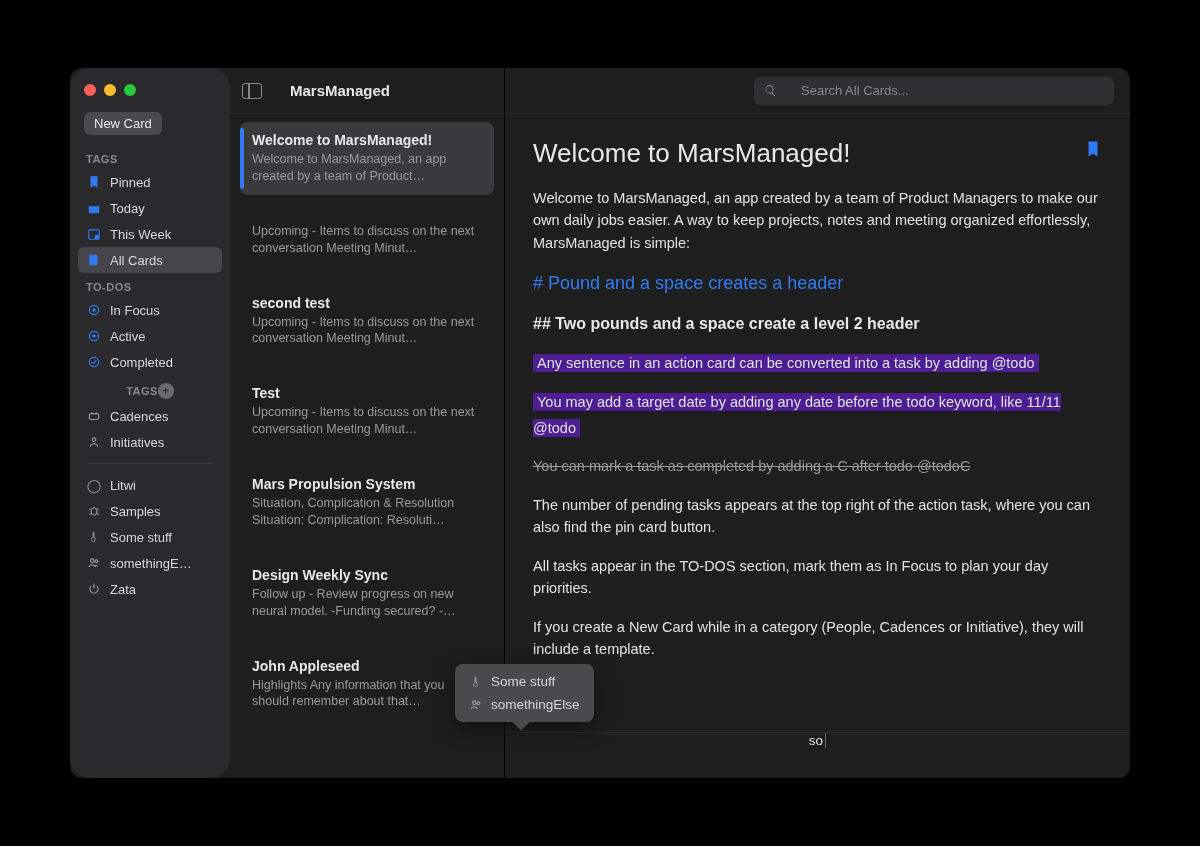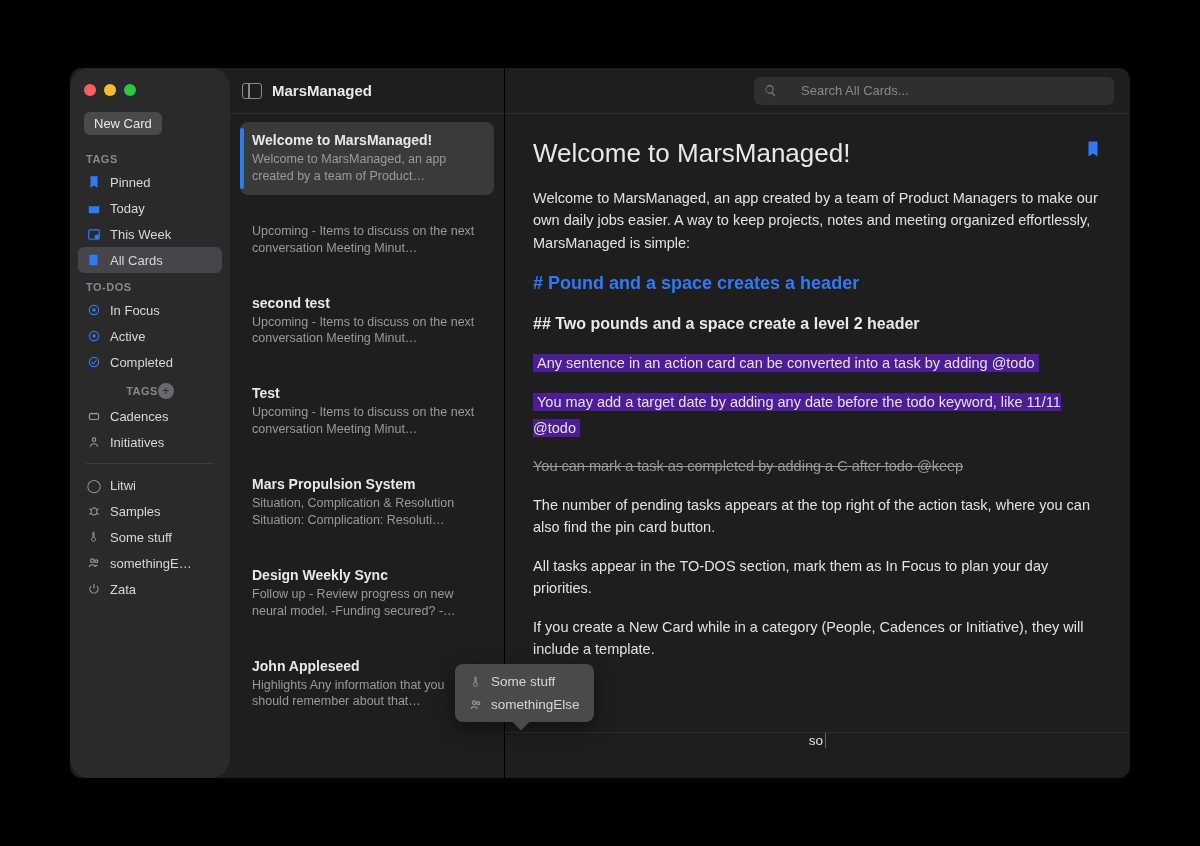--- a/index.html
+++ b/index.html
@@ -11,21 +11,21 @@
 .t-red{background:#ff5f57;} .t-yel{background:#febc2e;} .t-grn{background:#28c840;}
 .newcard { background:#4a4a4c; color:#e8e8e8; padding:4px 10px; border-radius:6px; font-size:13px; font-weight:500; width:fit-content; margin:0 6px 10px; cursor:pointer;}
 .section-label { font-size:11px; font-weight:700; color:#8a8a8d; letter-spacing:0.5px; padding:8px 8px 4px;}
 .nav-item { display:flex; align-items:center; gap:8px; padding:5px 8px; border-radius:6px; cursor:pointer; color:#d8d8da;}
 .nav-item.selected { background:#45454a;}
 .nav-item .icon { width:16px; height:16px; display:flex; align-items:center; justify-content:center; color:#2f7bf5; font-size:13px;}
 .tags-header { display:flex; justify-content:center; align-items:center; padding:8px 8px 4px;}
 .tags-header .plus { width:16px; height:16px; background:#6a6a6e; border-radius:50%; color:#2a2a2c; font-size:12px; display:flex; align-items:center; justify-content:center; cursor:pointer;}
 .divider { height:1px; background:#3c3c3f; margin:8px;}
 .cardlist { width:275px; background:#1e1e1e; border-right:1px solid #000; display:flex; flex-direction:column;}
-.toolbar { height:46px; display:flex; align-items:center; padding:0 12px; gap:10px; border-bottom:1px solid #2d2d2f;}
+.toolbar { height:46px; display:flex; align-items:center; padding:0 12px; gap:28px; border-bottom:1px solid #2d2d2f;}
 .sidebar-toggle { width:20px; height:16px; border:1.5px solid #888; border-radius:3px; position:relative; cursor:pointer;}
 .sidebar-toggle::before { content:''; position:absolute; left:5px; top:0; bottom:0; width:1.5px; background:#888;}
 .app-title { font-size:15px; font-weight:700; color:#e8e8ea;}
 .list-body { flex:1; overflow:hidden; padding:8px 10px;}
 .card-item { padding:10px 12px; border-radius:8px; margin-bottom:18px; cursor:pointer;}
 .card-item.selected { background:#3a3a3d; position:relative;}
 .card-item.selected::before { content:''; position:absolute; left:0; top:6px; bottom:6px; width:4px; background:#2f7bf5; border-radius:3px;}
 .card-title { font-size:14px; font-weight:700; color:#e8e8ea; margin-bottom:3px;}
 .card-preview { font-size:12.5px; color:#9a9a9d; line-height:1.35; max-height:34px; overflow:hidden;}
 .detail { flex:1; background:#1e1e1e; display:flex; flex-direction:column; position:relative;}
@@ -33,21 +33,21 @@
 .search { background:#2f2f32; border-radius:6px; height:28px; width:360px; display:flex; align-items:center; padding:0 10px; gap:24px;}
 .search svg { width:13px; height:13px; fill:#888;}
 .search input { background:none; border:none; outline:none; color:#ccc; font-size:13px; flex:1;}
 .search input::placeholder { color:#888;}
 .detail-body { flex:1; padding:24px 28px 0; overflow:hidden; position:relative;}
 .detail-title-row { display:flex; justify-content:space-between; align-items:flex-start; margin-bottom:18px;}
 .detail-title { font-size:26px; font-weight:400; color:#e8e8ea;}
 .bookmark-icon { width:18px; height:22px; fill:#2f7bf5; cursor:pointer;}
 .content { font-size:14.5px; line-height:1.55; color:#e2e2e4;}
 .content p { margin-bottom:16px;}
-.h1-style { color:#2f7bf5; font-size:18px; font-weight:700; margin-bottom:14px;}
+.h1-style { color:#2f7bf5; font-size:18px; font-weight:400; margin-bottom:14px;}
 .h2-style { color:#e8e8ea; font-size:16px; font-weight:700; margin-bottom:14px;}
 .todo-block { background:#4c1d95; padding:1px 4px; display:inline; line-height:1.75;}
 .todo-line { margin-bottom:14px;}
 .strike { text-decoration:line-through; color:#999; margin-bottom:14px;}
 .footer { position:absolute; bottom:0; left:0; right:0; height:46px; border-top:1px solid #2d2d2f; display:flex; align-items:center; padding:0 20px; font-size:13.5px; color:#9a9a9d; gap:28px;flex-direction:column;}
 .footer .inp { color:#e2e2e4; border-right:1px solid #666; padding-right:2px;}
 .footer-right { margin-left:auto; display:flex; align-items:center; color:#2f7bf5;}
 .popup { position:absolute; background:#4a4a4d; border-radius:8px; padding:6px; box-shadow:0 6px 20px rgba(0,0,0,0.5); font-size:13.5px; color:#d6d6d8;}
 .popup::after { content:''; position:absolute; bottom:-6px; left:60px; width:12px; height:12px; background:#4a4a4d; transform:rotate(45deg);}
 .popup-item { display:flex; align-items:center; gap:8px; padding:4px 8px; border-radius:4px;}
@@ -248,21 +248,21 @@
         <svg class="bookmark-icon" viewBox="0 0 24 24">
             <path d="M6 2h12v20l-6-4-6 4z"></path>
           </svg>
       </div>
       <div class="content">
         <p>Welcome to MarsManaged, an app created by a team of Product Managers to make our own daily jobs easier. A way to keep projects, notes and meeting organized effortlessly, MarsManaged is simple:</p>
         <div class="h1-style"># Pound and a space creates a header</div>
         <div class="h2-style">## Two pounds and a space create a level 2 header</div>
         <div class="todo-line"><span class="todo-block">Any sentence in an action card can be converted into a task by adding @todo</span></div>
         <div class="todo-line"><span class="todo-block">You may add a target date by adding any date before the todo keyword, like 11/11 @todo</span></div>
-        <p class="strike">You can mark a task as completed by adding a C after todo @keep</p>
+        <p class="strike">You can mark a task as completed by adding a C after todo @todoC</p>
         <p>The number of pending tasks appears at the top right of the action task, where you can also find the pin card button.</p>
         <p>All tasks appear in the TO-DOS section, mark them as In Focus to plan your day priorities.</p>
         <p>If you create a New Card while in a category (People, Cadences or Initiative), they will include a template.</p>
       </div>
     </div>
     <div class="footer">
       <span class="inp">so</span>
       <span>Samples</span>
       <span class="footer-right">
         <svg width="16" height="14" viewBox="0 0 24 24" fill="currentColor">

